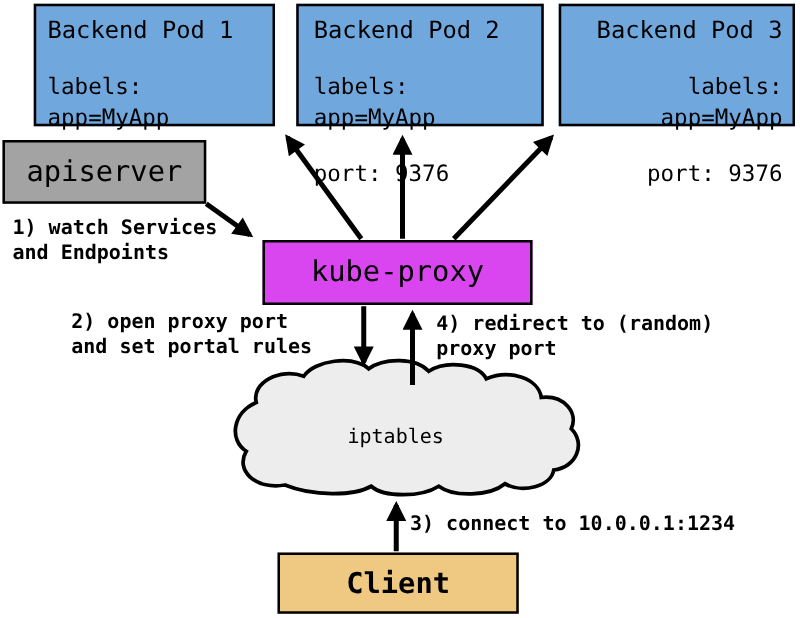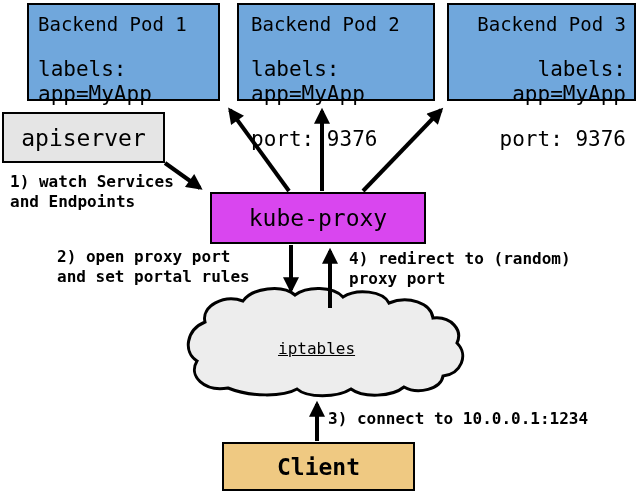--- a/index.html
+++ b/index.html
@@ -5,30 +5,30 @@
   html,body { margin:0; padding:0; background:#ffffff; }
   .canvas {
     position:relative; width:640px; height:494px; background:#ffffff;
     font-family:"DejaVu Sans Mono","Liberation Mono",monospace;
     overflow:hidden; color:#000;
   }
   svg.layer { position:absolute; left:0; top:0; width:640px; height:494px; }
   .box { position:absolute; border:2px solid #000000; box-sizing:border-box; }
   .pod { background:#70a7dc; padding:6px 8px 0 9px; }
   .pod-title { font-size:19px; line-height:26px; margin-bottom:6px; }
-  .pod-line  { font-size:21px; line-height:25px;margin-top:20px; }
+  .pod-line  { font-size:18px; line-height:25px;margin-top:20px; }
   .name-box { display:flex; align-items:center; justify-content:center; font-size:23px; }
-  .apiserver-box { background:#e5e5e5; }
+  .apiserver-box { background:#a3a3a3; }
   .kubeproxy-box { background:#d946ef;text-align:center; }
   .client-box    { background:#efc982;font-weight:bold; }
   .ann {
     position:absolute; font-weight:bold; font-size:16px; line-height:20px;
     white-space:pre-line;
   }
-  .cloud-label { position:absolute; font-size:16px; line-height:18px;text-decoration:underline; }
+  .cloud-label { position:absolute; font-size:16px; line-height:18px; }
 </style>
 </head>
 <body>
 
 <div class="canvas">
 
   <svg class="layer" viewBox="0 0 640 494">
     <defs>
       <marker id="ah" viewBox="0 0 10 10" refX="8" refY="5" markerWidth="5" markerHeight="4" orient="auto">
         <path d="M0 0 L10 5 L0 10 z" fill="#000"></path>

